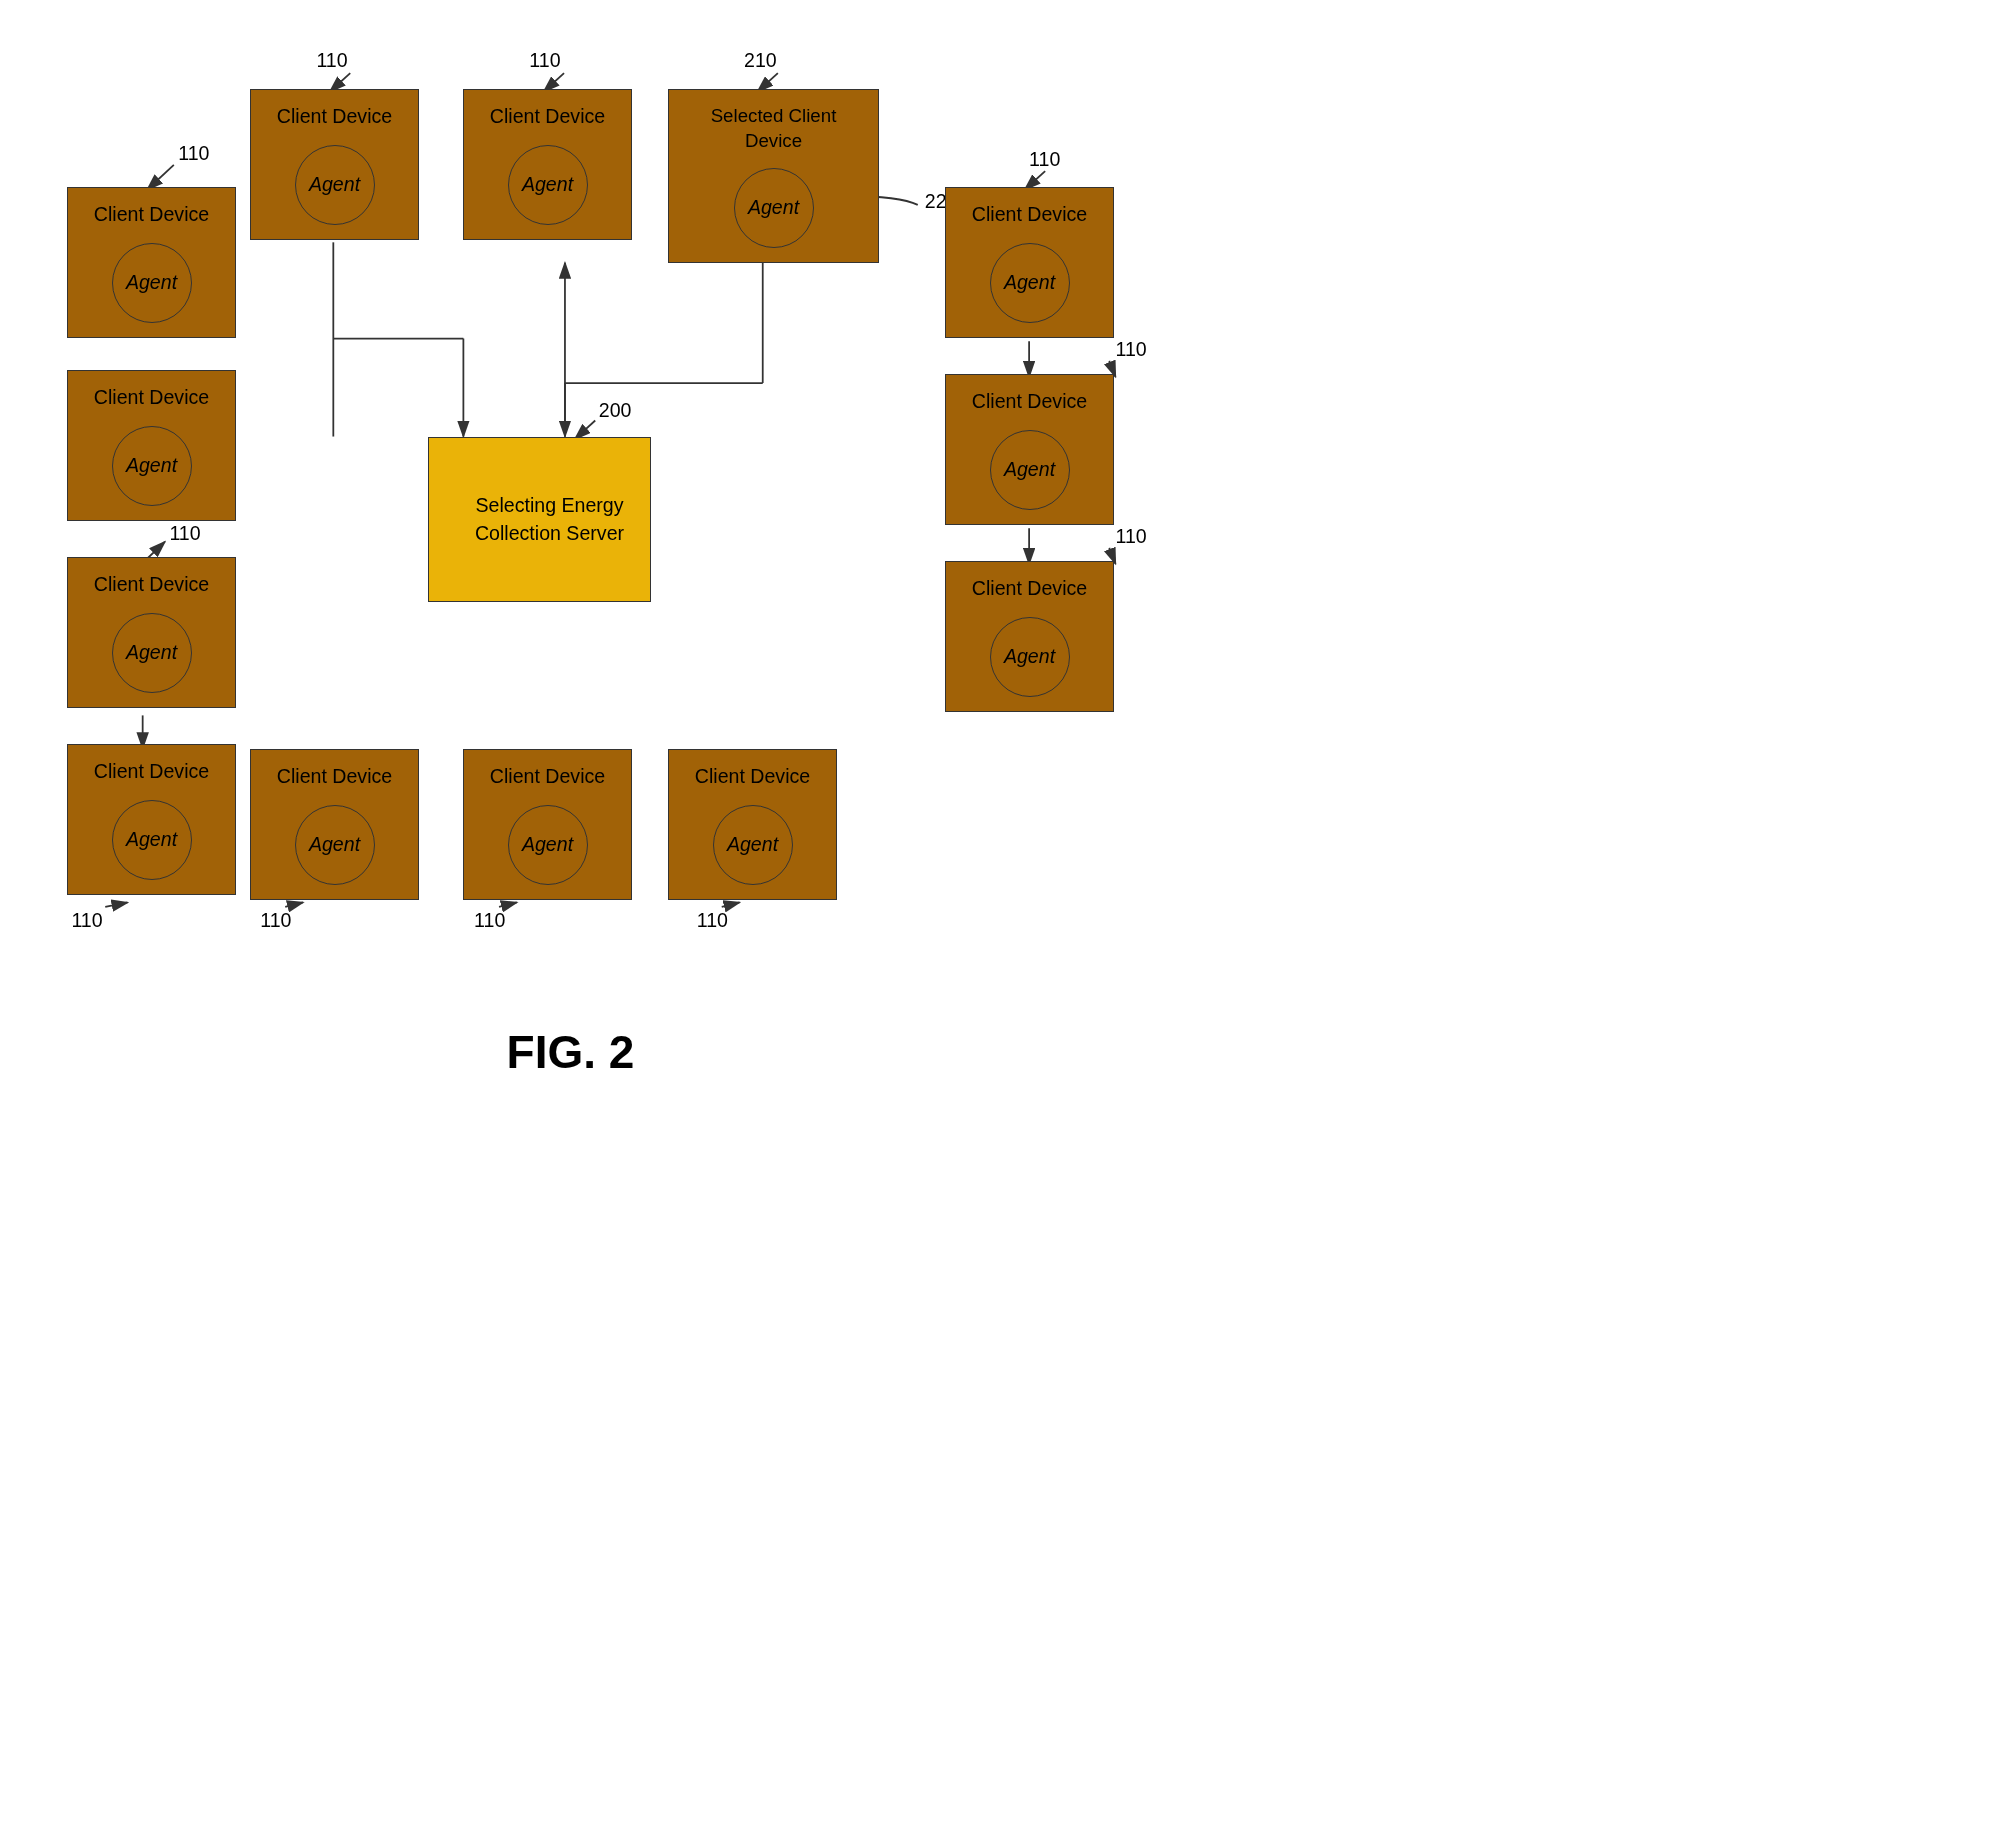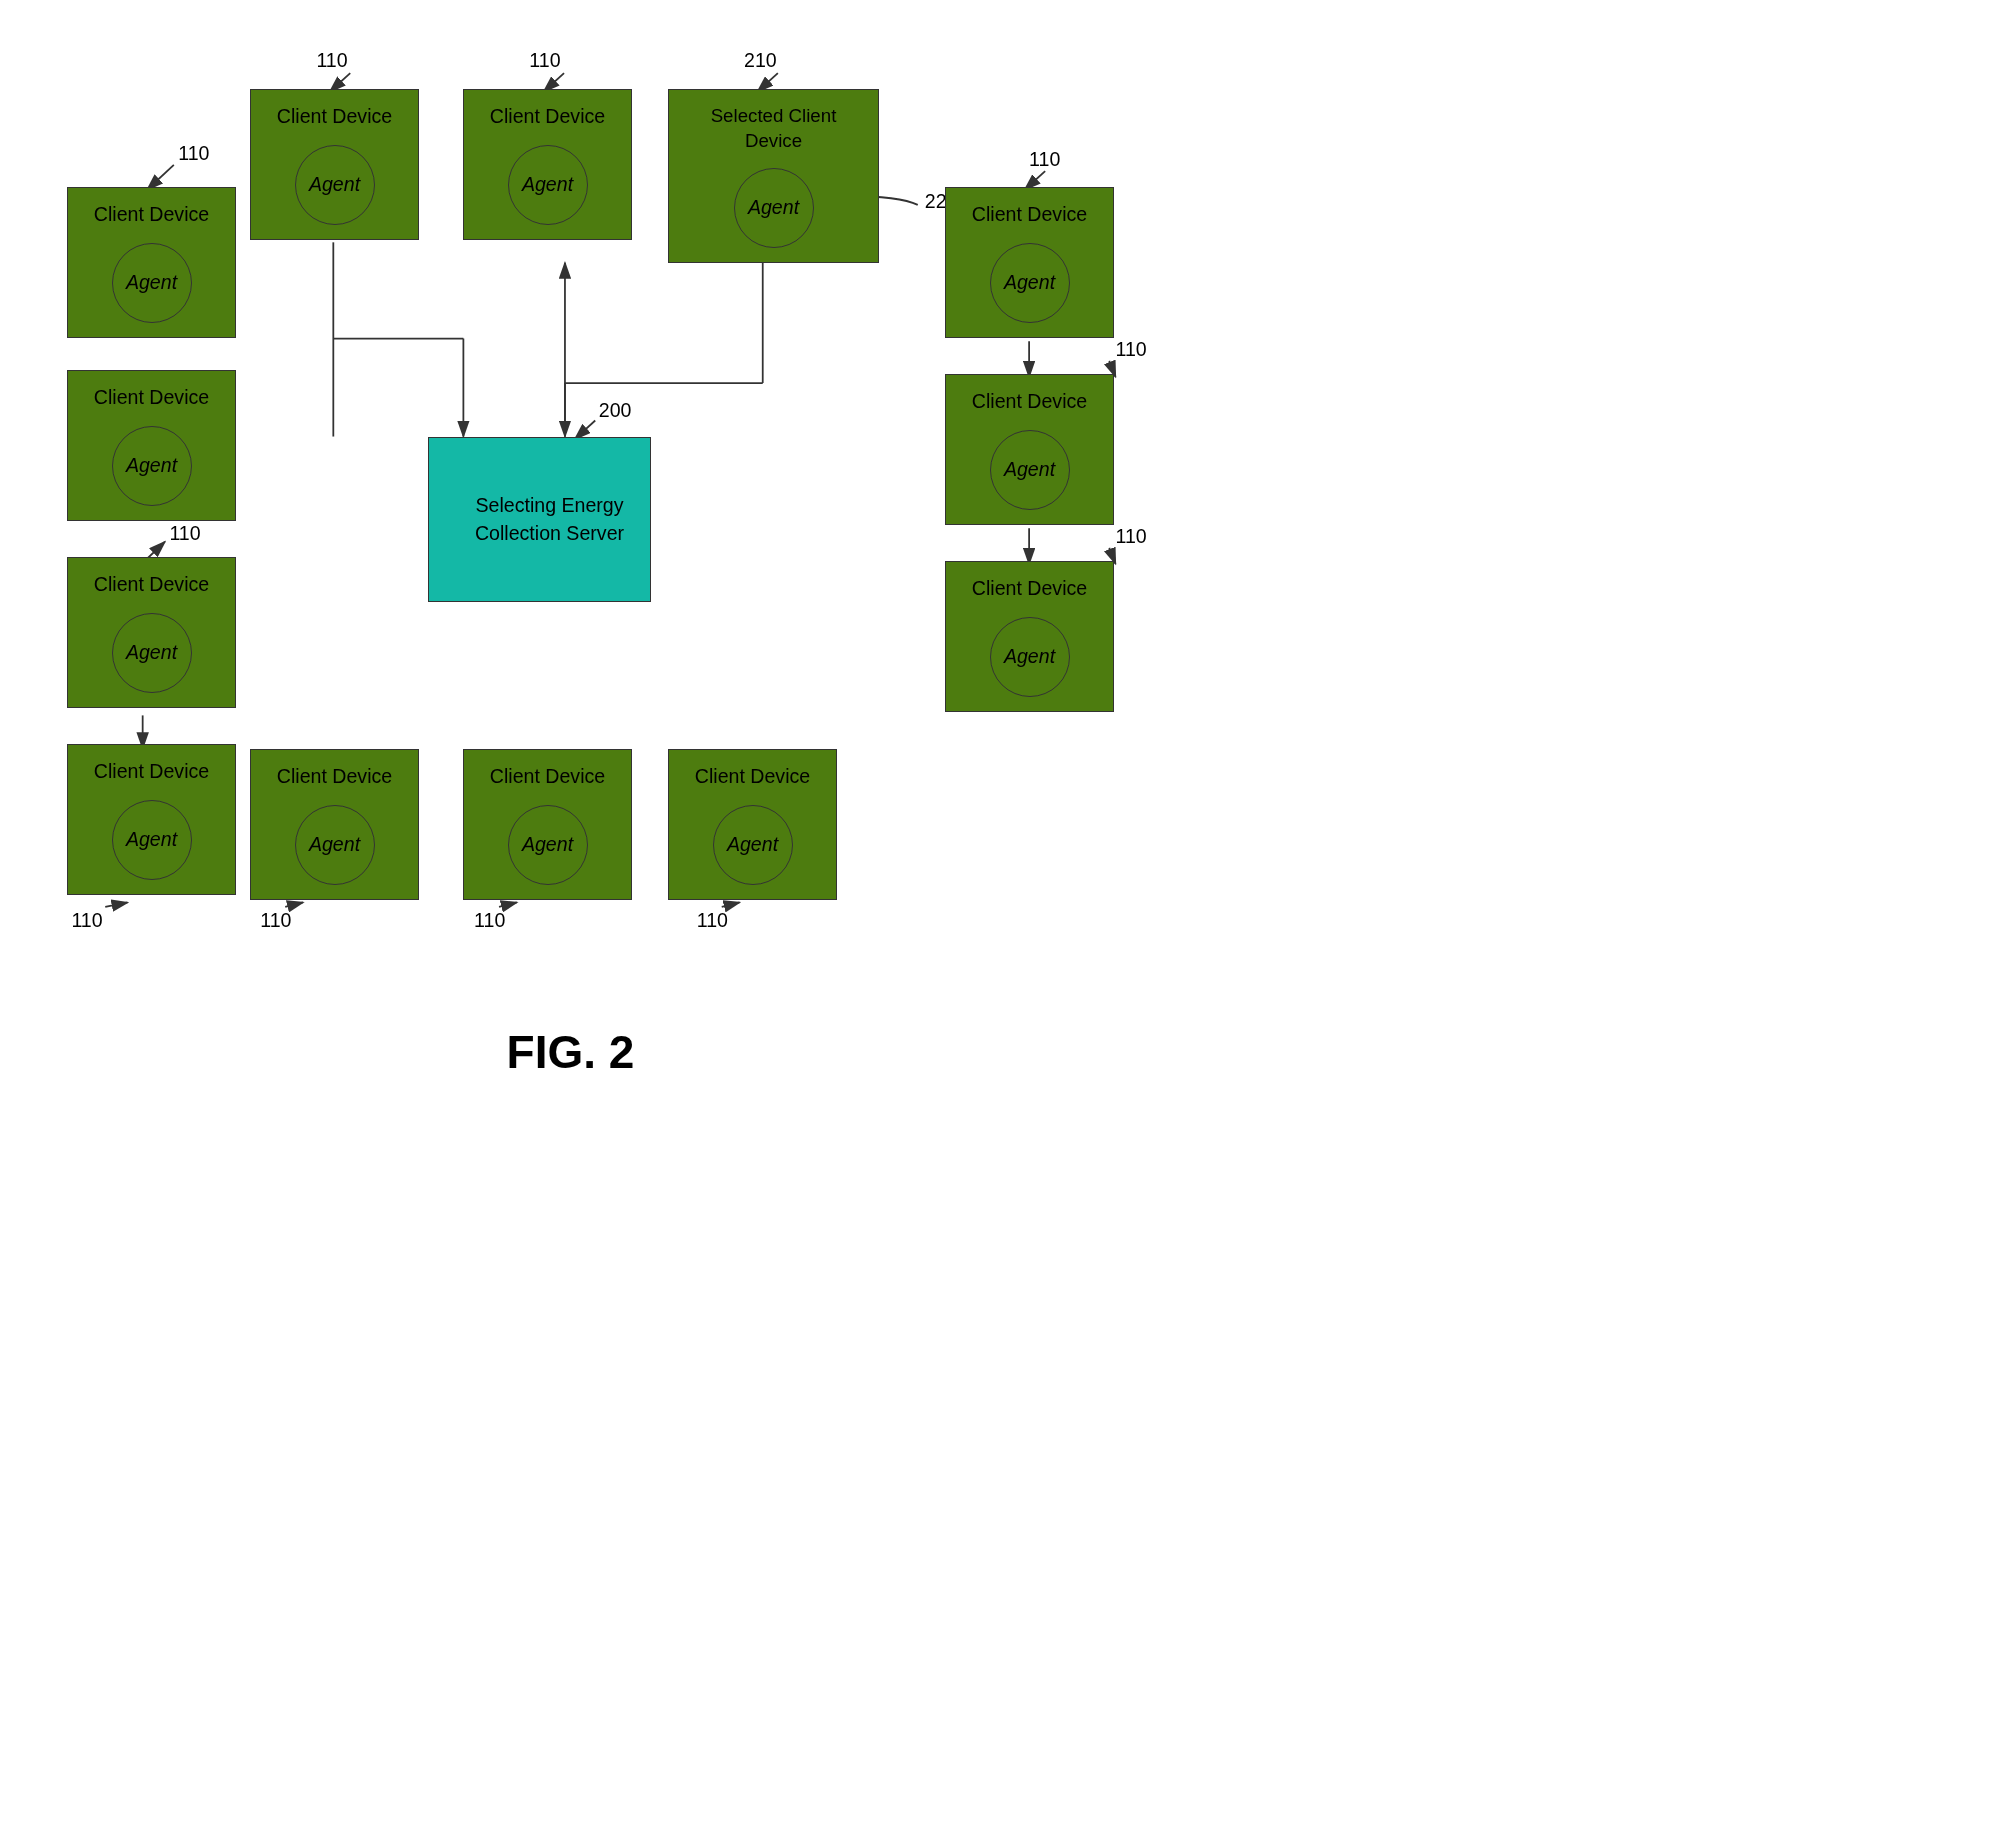--- a/index.html
+++ b/index.html
@@ -16,21 +16,21 @@
       position: absolute;
       top: 0;
       left: 0;
       width: 100%;
       height: 100%;
     }
 
     .device-box {
       position: absolute;
       border: 1.8px solid #333;
-      background: #4d7c0f;
+      background: #a16207;
       display: flex;
       flex-direction: column;
       align-items: center;
       justify-content: center;
       gap: 15px;
     }
 
     .device-box .label {
       font-size: 19.6px;
       text-align: center;
@@ -45,21 +45,21 @@
       align-items: center;
       justify-content: center;
       font-size: 19.6px;
       color: #000;
       font-style: italic;
     }
 
     .server-box {
       position: absolute;
       border: 1.8px solid #333;
-      background: #14b8a6;
+      background: #eab308;
       display: flex;
       align-items: center;
       justify-content: center;
       text-align: center;
       padding-left: 20px;
     }
 
     .server-box .label {
       font-size: 19.6px;
       line-height: 1.4;

